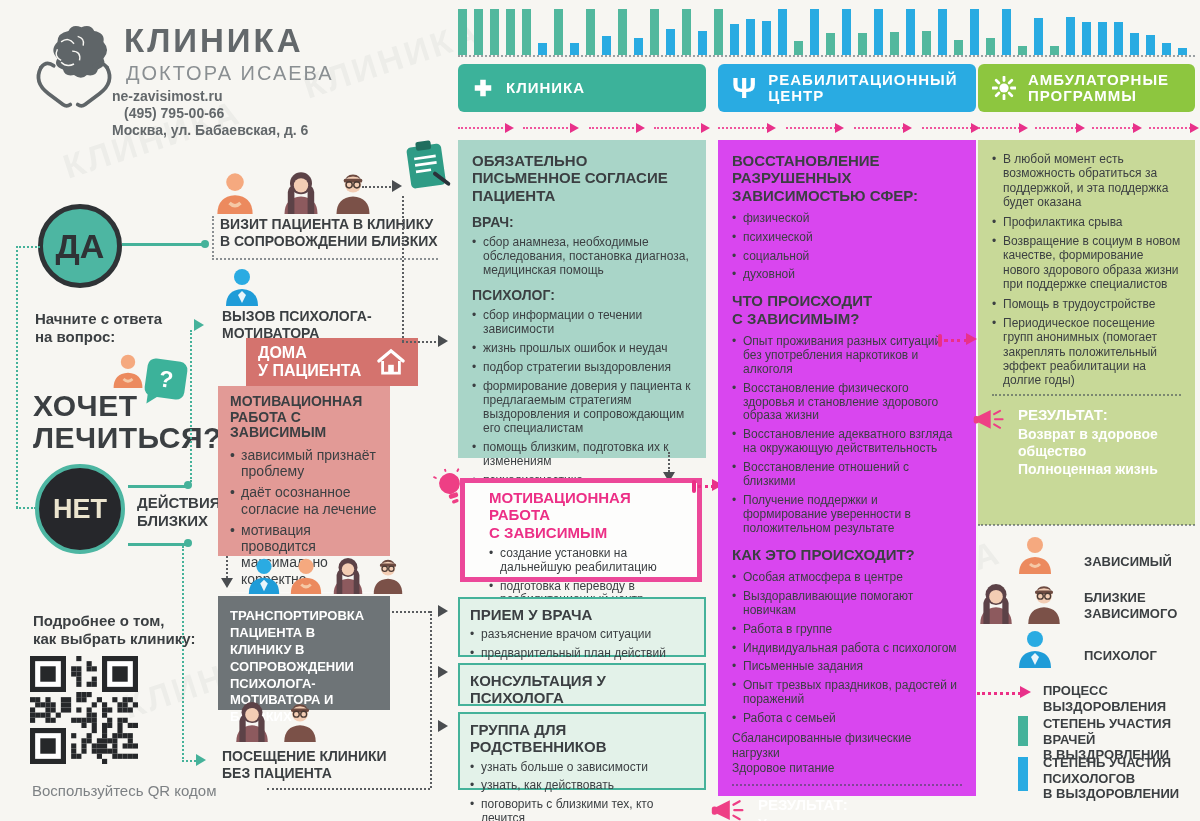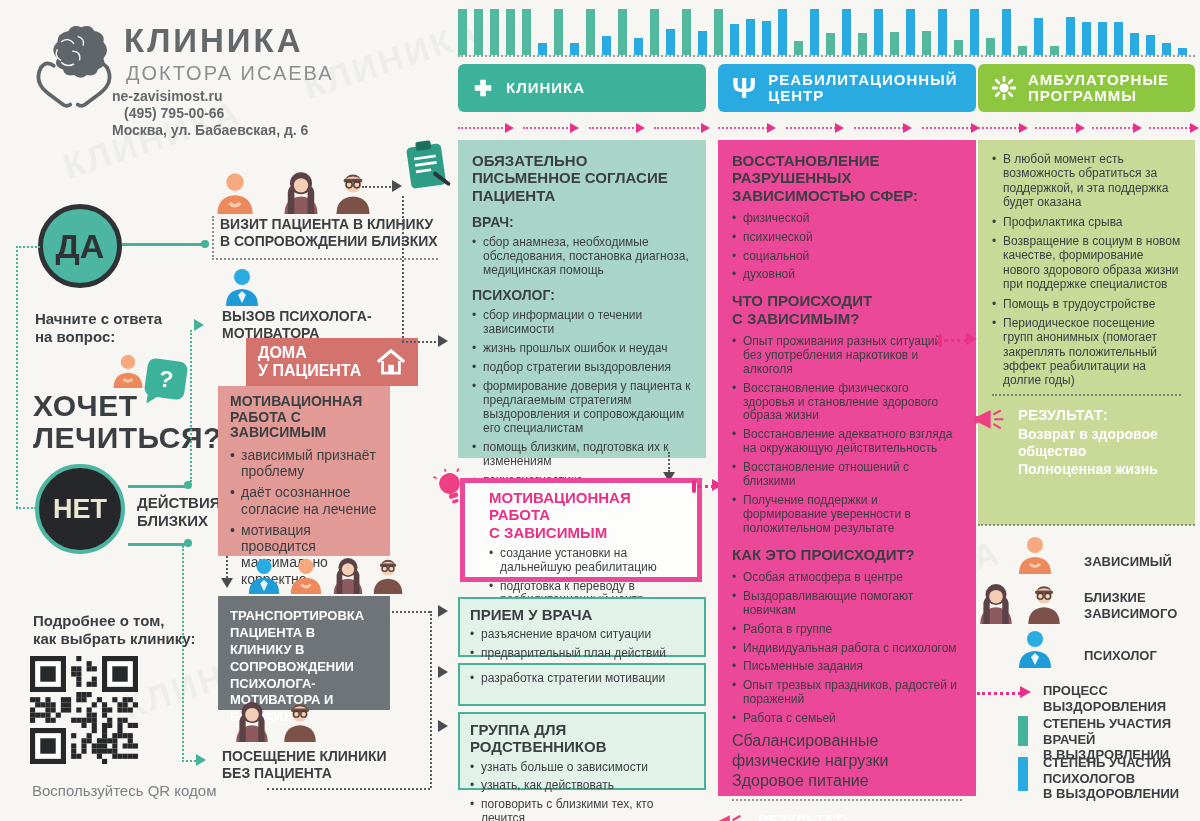--- a/index.html
+++ b/index.html
@@ -12,21 +12,21 @@
   .colhead{border-radius:6px;color:#fff;display:flex;align-items:center;gap:12px;padding:0 14px;box-sizing:border-box;height:48px;}
   .colhead .ht{font-weight:bold;font-size:15px;letter-spacing:1px;line-height:1.1;}
   .h-teal{background:#3cb29a;} .h-blue{background:#29abe2;} .h-green{background:#8dc63f;}
   
   .parrows{display:flex;justify-content:space-between;}
   .pa{position:relative;width:21%;border-bottom:2px dotted #f0539c;height:7px;}
   .pa::after{content:'';position:absolute;right:-4px;bottom:-6px;width:0;height:0;
              border-left:9px solid #e8318a;border-top:5px solid transparent;border-bottom:5px solid transparent;}
   
   .tintbox{box-sizing:border-box;padding:12px 14px;}
-  .b-teal{background:#a9d5c8;} .b-blue{background:#ec4899;} .b-green{background:#c8d998;}
+  .b-teal{background:#a9d5c8;} .b-blue{background:#d946ef;} .b-green{background:#c8d998;}
   .bt{font-weight:bold;font-size:15px;line-height:1.15;margin:0 0 8px 0;}
   .sub{font-weight:bold;font-size:14px;margin:10px 0 6px 0;}
   ul.bul{list-style:none;margin:0;padding:0;font-size:12px;line-height:1.16;}
   ul.bul li{position:relative;padding-left:11px;margin-bottom:5px;}
   ul.bul li::before{content:"•";position:absolute;left:0;top:0;}
   
   .minibox{box-sizing:border-box;background:#e3f2e9;border:2px solid #45b29a;padding:7px 10px;}
   .minibox .bt{font-size:15px;margin-bottom:5px;}
   
   .pinkbox{box-sizing:border-box;background:#fdfdfc;border:5px solid #ec4899;padding:6px 12px 8px 24px;}
@@ -510,20 +510,21 @@
   </div>
 
   <div class="abs minibox" style="left:458px;top:597px;width:248px;height:60px;">
     <div class="bt">ПРИЕМ У ВРАЧА</div>
     <ul class="bul">
         <li>разъяснение врачом ситуации</li>
         <li>предварительный план действий</li>
       </ul>
   </div>
   <div class="abs minibox" style="left:458px;top:663px;width:248px;height:43px;">
+    <div class="bt">КОНСУЛЬТАЦИЯ У ПСИХОЛОГА</div>
     <ul class="bul">
         <li>разработка стратегии мотивации</li>
       </ul>
   </div>
   <div class="abs minibox" style="left:458px;top:712px;width:248px;height:78px;">
     <div class="bt">ГРУППА ДЛЯ РОДСТВЕННИКОВ</div>
     <ul class="bul">
         <li>узнать больше о зависимости</li>
         <li>узнать, как действовать</li>
         <li>поговорить с близкими тех, кто лечится</li>
@@ -556,21 +557,21 @@
     <div class="bt" style="margin-top:10px;">КАК ЭТО ПРОИСХОДИТ?</div>
     <ul class="bul">
         <li>Особая атмосфера в центре</li>
         <li>Выздоравливающие помогают новичкам</li>
         <li>Работа в группе</li>
         <li>Индивидуальная работа с психологом</li>
         <li>Письменные задания</li>
         <li>Опыт трезвых праздников, радостей и поражений</li>
         <li>Работа с семьей</li>
       </ul>
-    <div class="pre" style="font-size:16px;line-height:1.25;margin-top:0;">Сбалансированные физические нагрузки
+    <div class="pre" style="font-size:12px;line-height:1.25;margin-top:0;">Сбалансированные физические нагрузки
 Здоровое питание</div>
     <div class="divider-dot" style="margin:8px 0 10px 0;"></div>
     <div style="display:flex;gap:12px;align-items:flex-start;">
       <svg width="36" height="32" viewBox="0 0 40 34" style="margin-left:-22px;flex:0 0 auto;">
         <path d="M22 4 L6 12 L6 18 L22 26 Z" fill="#ee3f85"></path>
         <rect x="2" y="11" width="6" height="9" rx="2.5" fill="#ee3f85"></rect>
         <path d="M26 9 L33 5 M27 15 L36 15 M26 21 L33 25" stroke="#ee3f85" stroke-width="2.4" stroke-linecap="round"></path>
       </svg>
       <div class="result">
         <div class="rl">РЕЗУЛЬТАТ:</div>

